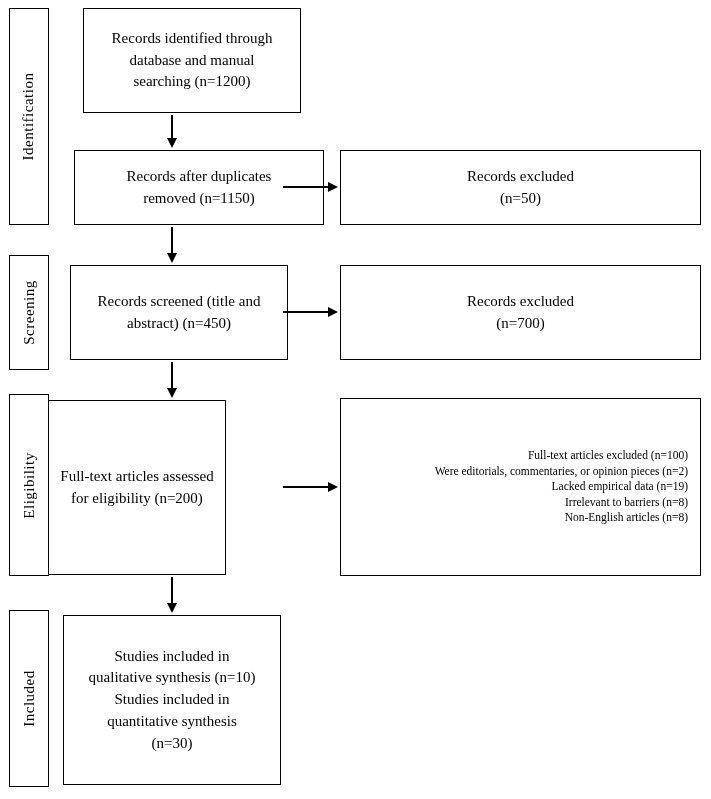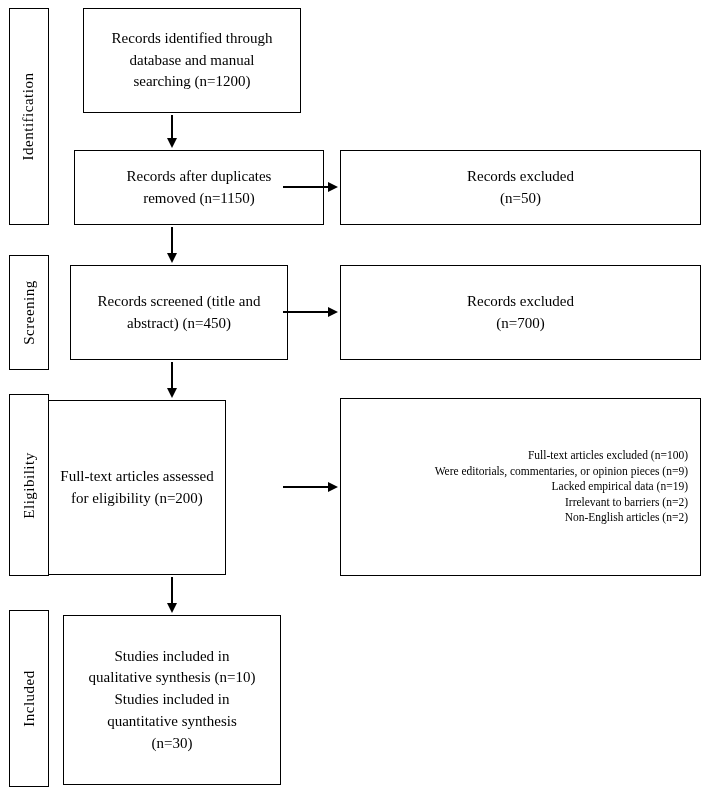--- a/index.html
+++ b/index.html
@@ -150,24 +150,24 @@
   <div class="box" id="excl-box-1">
     <div class="txt">Records excluded
 (n=50)</div>
   </div>
   <div class="box" id="excl-box-2">
     <div class="txt">Records excluded
 (n=700)</div>
   </div>
   <div class="box" id="excl-box-3">
     <div class="reason">Full-text articles excluded (n=100)</div>
-    <div class="reason">Were editorials, commentaries, or opinion pieces (n=9)</div>
+    <div class="reason">Were editorials, commentaries, or opinion pieces (n=2)</div>
     <div class="reason">Lacked empirical data (n=19)</div>
-    <div class="reason">Irrelevant to barriers (n=2)</div>
-    <div class="reason">Non-English articles (n=2)</div>
+    <div class="reason">Irrelevant to barriers (n=8)</div>
+    <div class="reason">Non-English articles (n=8)</div>
   </div>
 
   <div class="arrow-down" id="arrow-d1">
     <div class="shaft"></div>
     <div class="head"></div>
   </div>
   <div class="arrow-down" id="arrow-d2">
     <div class="shaft"></div>
     <div class="head"></div>
   </div>

